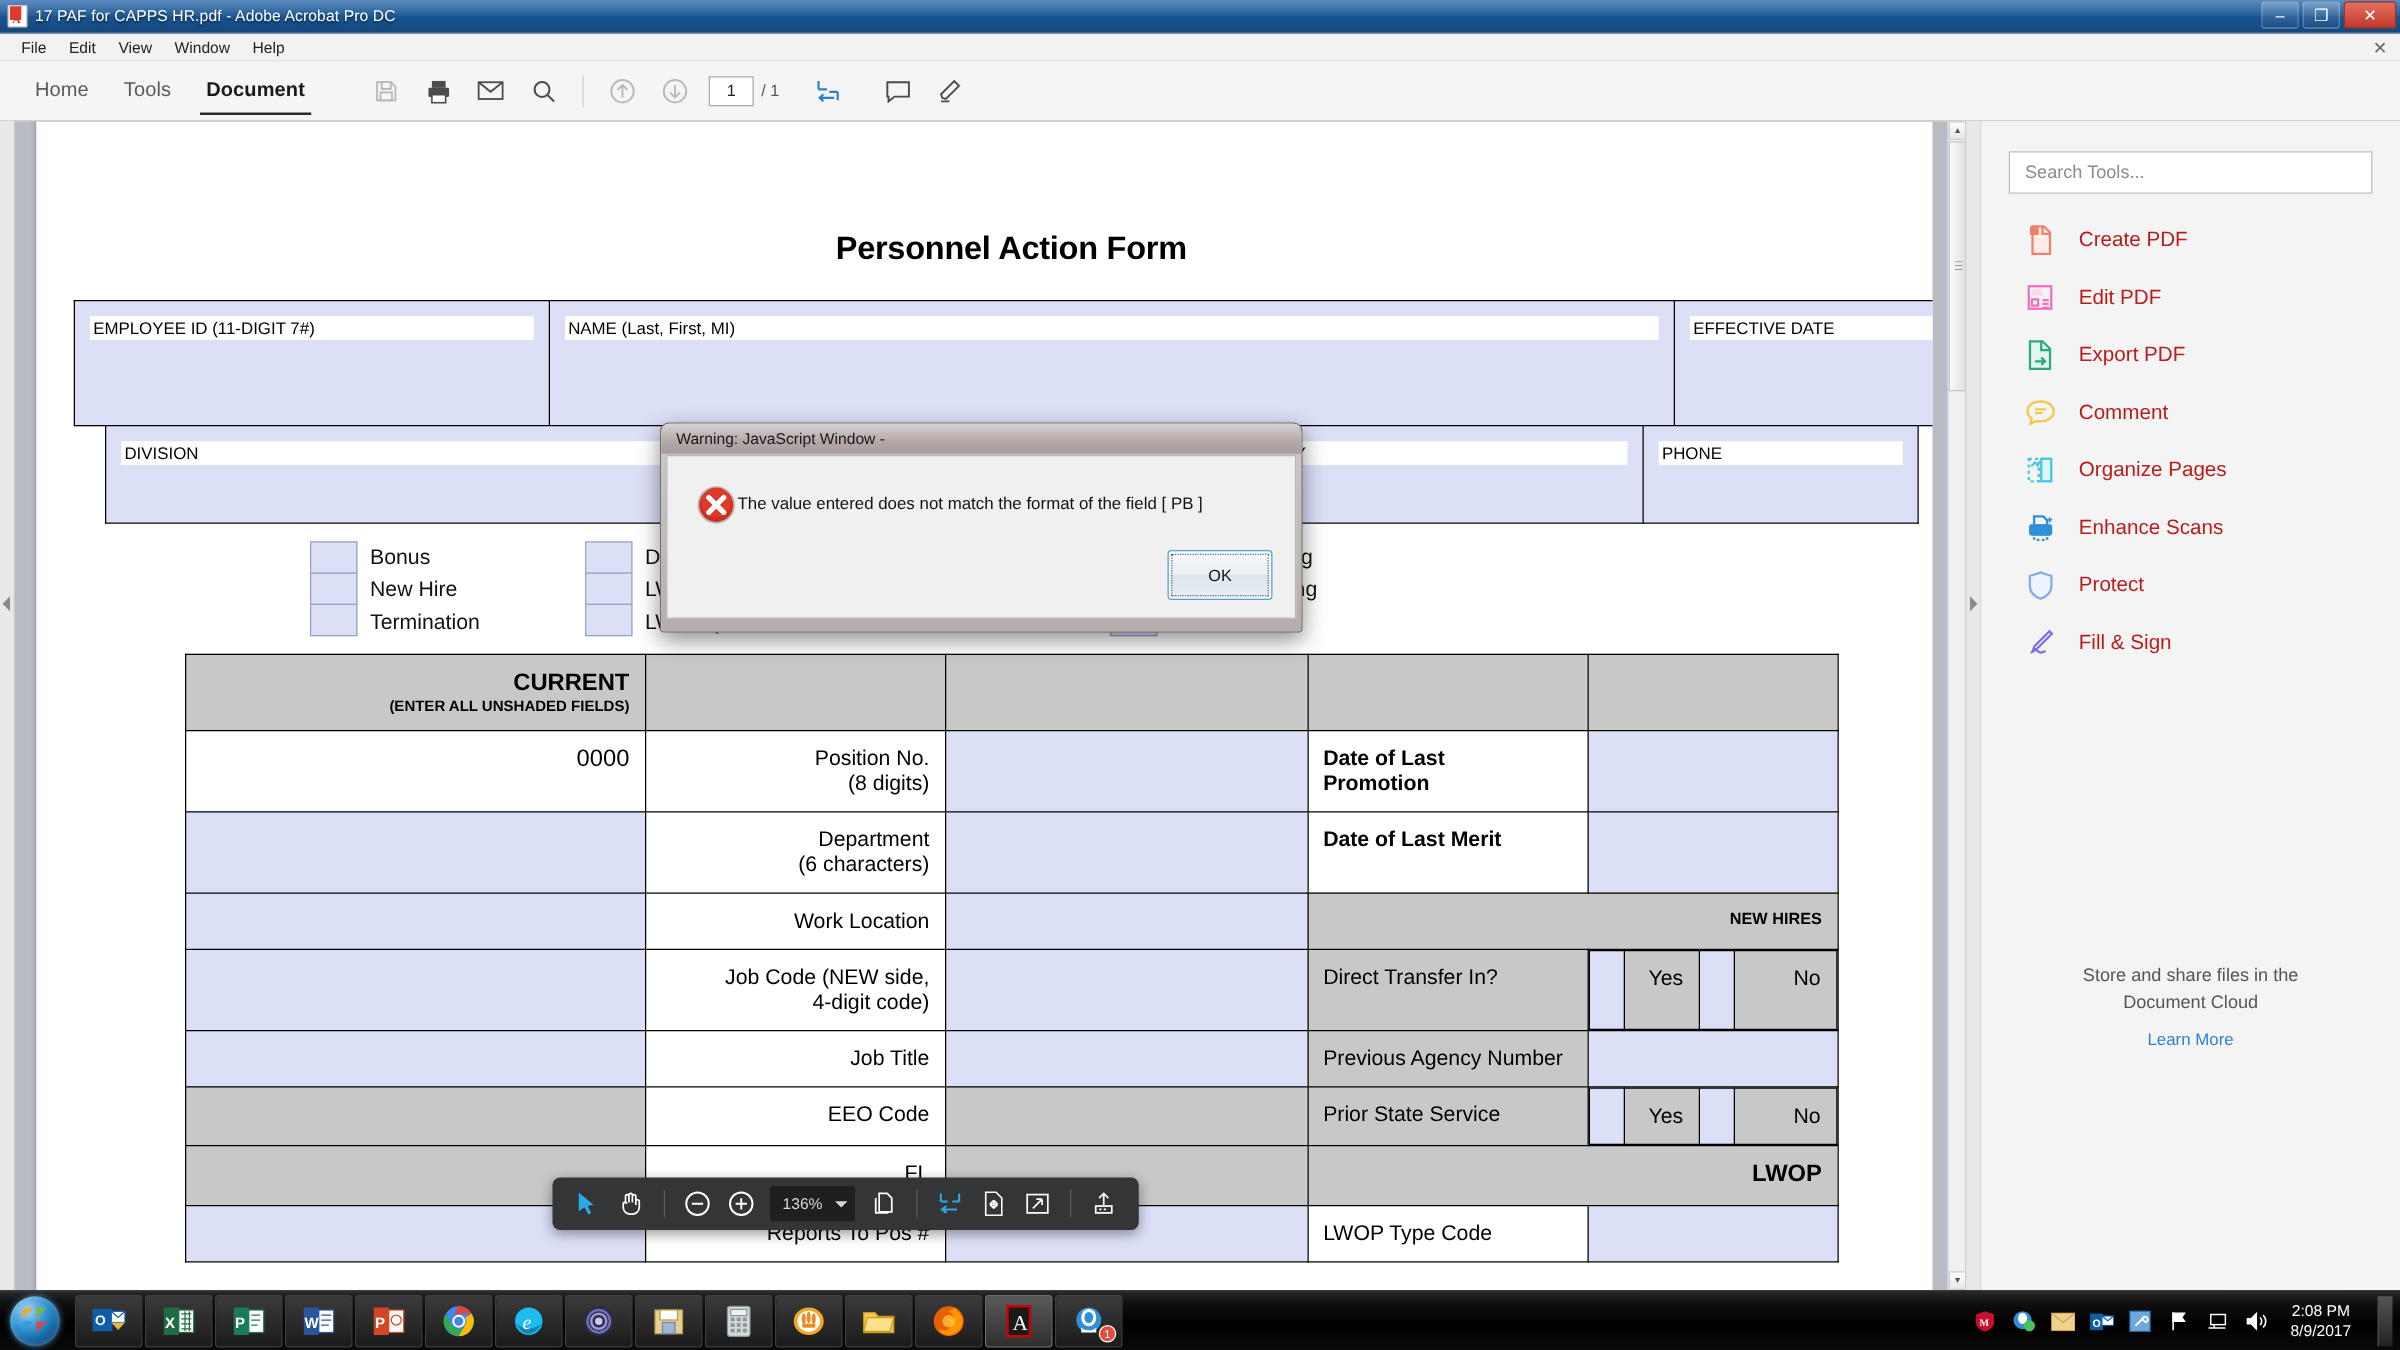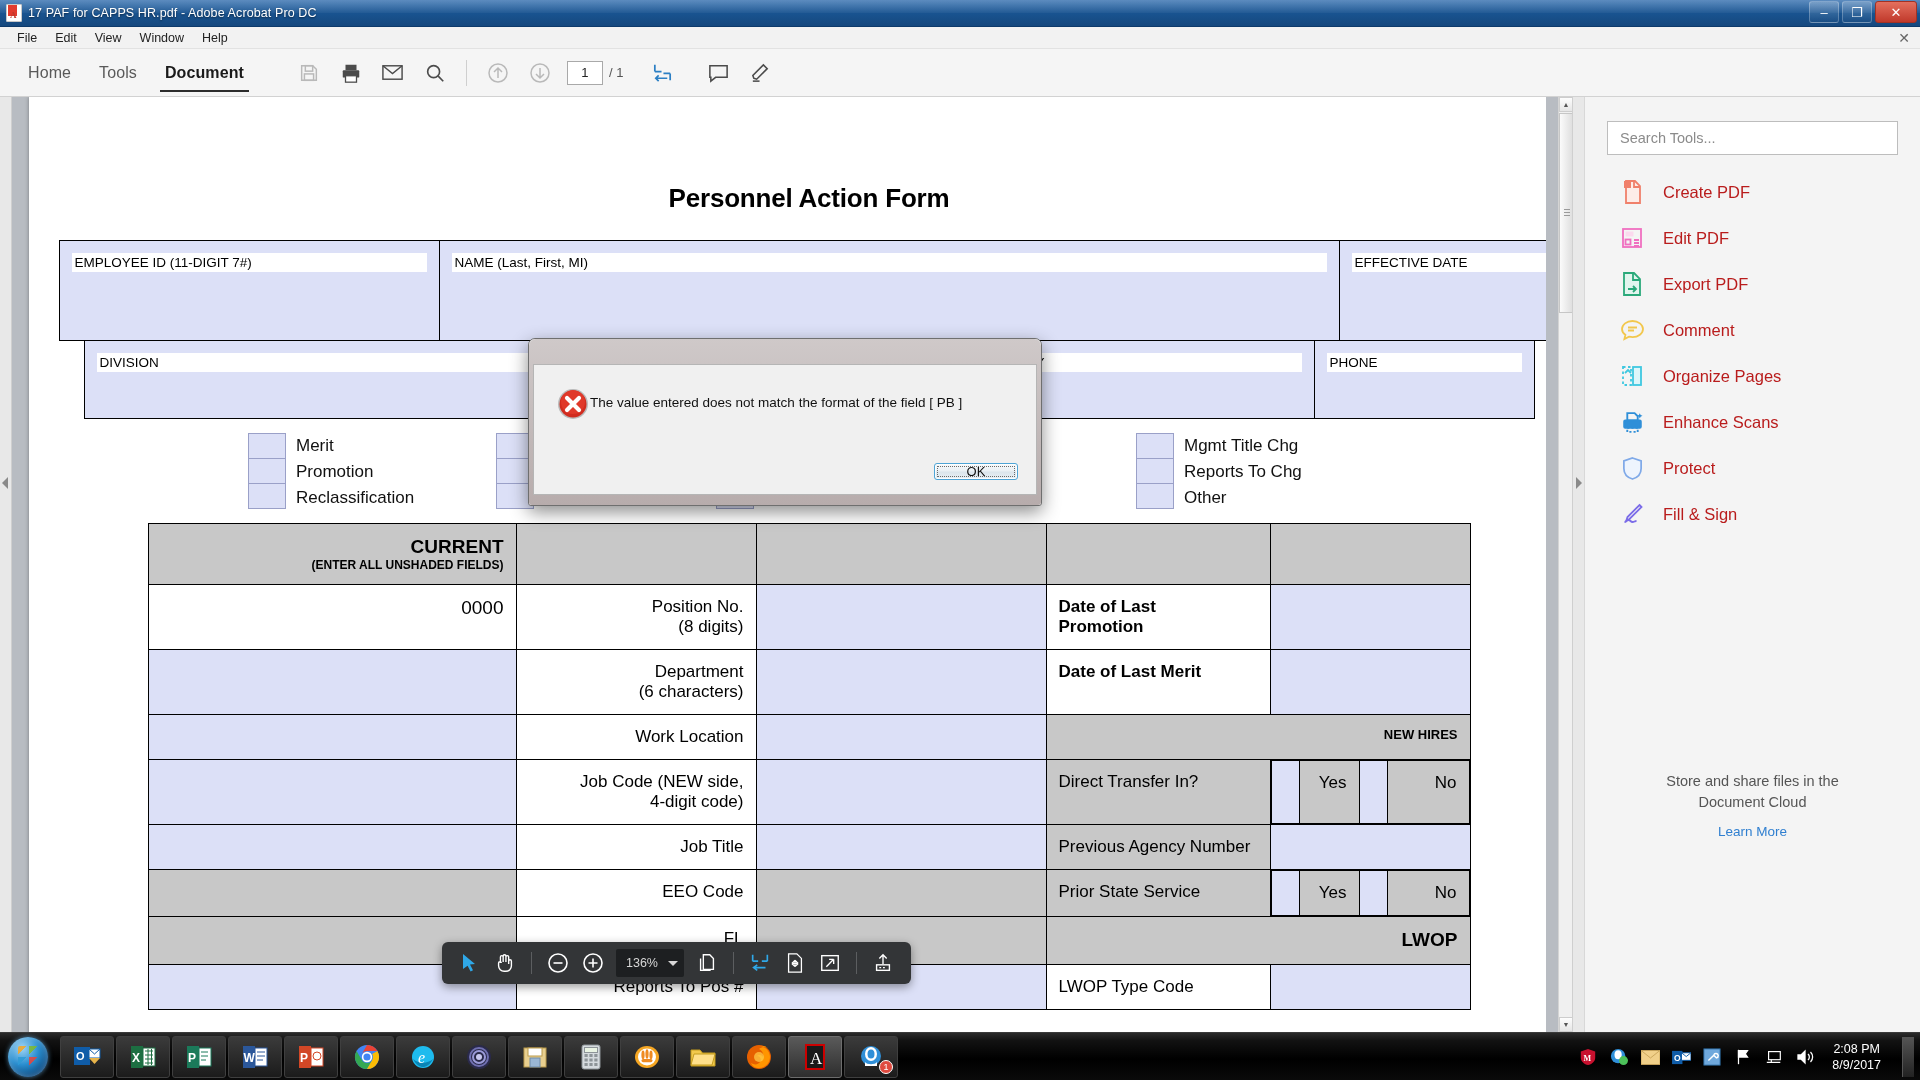--- a/index.html
+++ b/index.html
@@ -249,21 +249,21 @@
   .dlg-title span { font-size: 12.5px; color: #1a1a1a; }
   .dlg-body {
     position: absolute; left: 4px; right: 4px; top: 25px; bottom: 10px;
     background: #f0f0f0; border: 1px solid #b5b5b5;
   }
   .dlg-msg { display: flex; align-items: flex-start; padding: 22px 20px 0 22px; }
   .err-icon { width: 34px; height: 34px; flex:none; }
   .dlg-msg .txt { font-size: 13.5px; color: #111; padding-top: 8px; }
   .dlg-ok {
     position: absolute; right: 18px; bottom: 14px;
-    width: 84px; height: 17px;
+    width: 84px; height: 40px;
     background: linear-gradient(180deg,#f6f9fb 0%,#eaf0f4 48%,#dbe5ec 52%,#e9f0f5 100%);
     border: 1px solid #4ea4d6; border-radius: 3px;
     display: flex; align-items: center; justify-content: center;
     box-shadow: 0 0 0 1px rgba(255,255,255,.8) inset;
     text-decoration: underline;
   }
   .dlg-ok .inner {
     position:absolute; inset:2px; border: 1px dotted #6b6b6b;
     display:flex;align-items:center;justify-content:center;
     font-size: 13px; color: #111;
@@ -450,32 +450,20 @@
                 <span class="lbl" style="background:#fff;display:block">PREPARED BY</span>
               </td>
               <td class="fld" style="width:220px;height:78px">
                 <span class="lbl" style="background:#fff;display:block">PHONE</span>
               </td>
             </tr>
           </tbody>
             </table>
 
           <div class="cbrow">
-            <div class="cbcol" style="width:248px">
-              <div class="cbs">
-                <div class="cb"></div>
-                <div class="cb"></div>
-                <div class="cb"></div>
-              </div>
-              <div class="cbls">
-                <div class="cbl">Merit</div>
-                <div class="cbl">Promotion</div>
-                <div class="cbl">Reclassification</div>
-              </div>
-            </div>
             <div class="cbcol" style="width:220px">
               <div class="cbs">
                 <div class="cb"></div>
                 <div class="cb"></div>
                 <div class="cb"></div>
               </div>
               <div class="cbls">
                 <div class="cbl">Bonus</div>
                 <div class="cbl">New Hire</div>
                 <div class="cbl">Termination</div>
@@ -790,20 +778,23 @@
       <div class="cloudmsg">
         <div>Store and share files in the</div>
         <div>Document Cloud</div>
         <a href="#">Learn More</a>
       </div>
     </div>
   </div>
 
   <div class="dlg">
     <div class="dlg-frame"></div>
+    <div class="dlg-title">
+      <span>Warning: JavaScript Window -</span>
+    </div>
     <div class="dlg-body">
       <div class="dlg-msg">
         <span class="err-icon">
           <svg width="34" height="34" viewBox="0 0 34 34">
             <circle cx="17" cy="17" r="15" fill="#b9b9b9"></circle>
             <circle cx="17" cy="17" r="13.5" fill="#d12c1f"></circle>
             <circle cx="17" cy="15" r="12" fill="#e0392a"></circle>
             <path d="M11 11l12 12M23 11L11 23" stroke="#fff" stroke-width="4.2" stroke-linecap="round"></path>
           </svg>
         </span>

